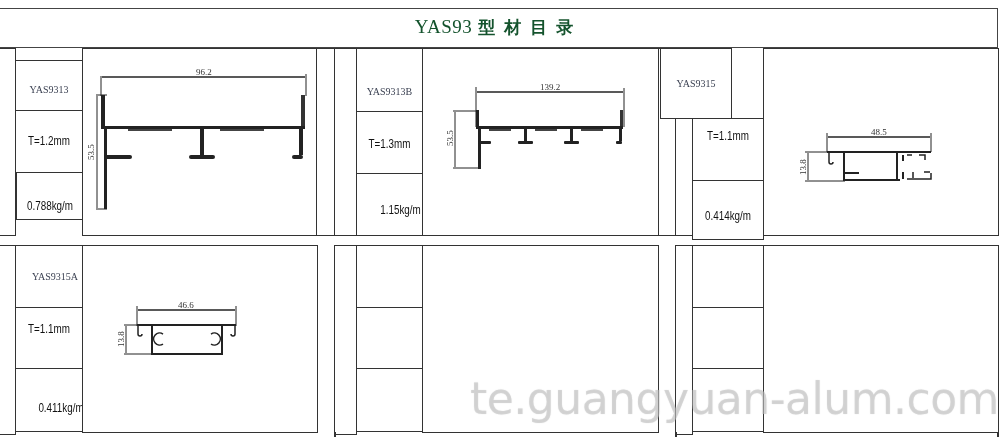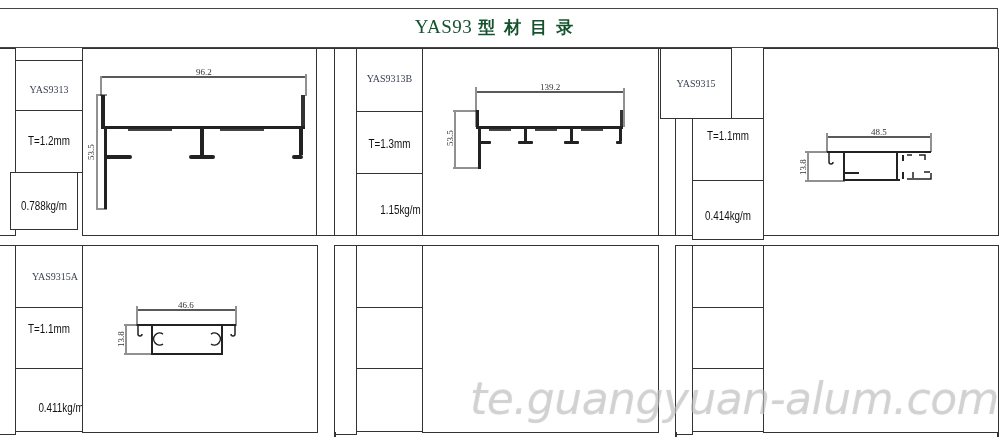--- a/index.html
+++ b/index.html
@@ -13,40 +13,40 @@
                 font-family: "Liberation Serif", serif; font-size: 19px; letter-spacing: 0.5px; color: #14532d; }
   .title-text .cn { font-family: "DejaVu Sans", sans-serif; font-weight: bold; font-size: 17px; letter-spacing: 9px; margin-left: 6px; }
   .cell { position: absolute; box-sizing: border-box; border: 1.5px solid #333; background: #fff; }
   .code { font-family: "Liberation Serif", serif; font-size: 10px; color: #3b4152; text-align: center; position: absolute; left: 0; right: 0; }
   .spec { font-family: "Liberation Sans Narrow", "Liberation Sans", sans-serif; font-size: 12px; color: #111;
           position: absolute; left: 0; right: 0; text-align: center; transform: scaleX(0.82); transform-origin: center; }
   svg.drawing { position: absolute; overflow: visible; }
   svg.drawing text { font-family: "Liberation Serif", serif; font-size: 9px; fill: #333; }
   .watermark { position: absolute; left: 470px; top: 373px; font-family: "DejaVu Sans", sans-serif; font-size: 44px;
                color: rgba(200,200,200,0.45); letter-spacing: -0.5px; white-space: nowrap;
-               text-shadow: 0 0 1px rgba(160,160,160,0.4); pointer-events: none; font-style: italic; }
+               text-shadow: 0 0 1px rgba(160,160,160,0.4); pointer-events: none; }
 </style>
 </head>
 <body>
 
 <div class="abs title-band">
   <div class="title-text">
     <span>YAS93</span><span class="cn">型材目录</span>
   </div>
 </div>
 
 <div>
   <div class="cell" style="left:-2px;top:48px;width:18px;height:188px;"></div>
   <div class="cell" style="left:15px;top:48px;width:68px;height:63px;margin-top:12px;">
     <div class="code" style="top:23px;">YAS9313</div>
   </div>
   <div class="cell" style="left:15px;top:110px;width:68px;height:63px;">
     <div class="spec" style="top:23px;">T=1.2mm</div>
   </div>
-  <div class="cell" style="left:10px;top:172px;width:68px;height:58px;">
+  <div class="cell" style="left:16px;top:172px;width:68px;height:48px;">
     <div class="spec" style="top:26px;">0.788kg/m</div>
   </div>
   <div class="cell" style="left:82px;top:48px;width:235px;height:188px;"></div>
   <svg class="drawing" style="left:0;top:0;" width="1000" height="437">
 
     <line x1="101" y1="76" x2="101" y2="96" stroke="#222" stroke-width="1"></line>
     <line x1="306" y1="74" x2="306" y2="96" stroke="#222" stroke-width="1"></line>
     <line x1="102" y1="77" x2="305" y2="77" stroke="#222" stroke-width="1.5"></line>
     <text x="196" y="75">96.2</text>
 
@@ -68,21 +68,21 @@
     <rect x="189" y="155" width="26" height="4" rx="2" fill="#222"></rect>
     <rect x="299" y="129" width="4" height="26" fill="#222"></rect>
     <rect x="292" y="155" width="11" height="4" rx="2" fill="#222"></rect>
   </svg>
 </div>
 
 <div>
   <div class="cell" style="left:316px;top:48px;width:19px;height:188px;"></div>
   <div class="cell" style="left:334px;top:48px;width:23px;height:188px;"></div>
   <div class="cell" style="left:356px;top:48px;width:67px;height:64px;">
-    <div class="code" style="top:24px;">YAS9313B</div>
+    <div class="code" style="top:37px;">YAS9313B</div>
   </div>
   <div class="cell" style="left:356px;top:111px;width:67px;height:63px;">
     <div class="spec" style="top:25px;">T=1.3mm</div>
   </div>
   <div class="cell" style="left:356px;top:173px;width:89px;height:63px;">
     <div class="spec" style="top:29px;">1.15kg/m</div>
   </div>
   <div class="cell" style="left:422px;top:48px;width:237px;height:188px;"></div>
   <svg class="drawing" style="left:0;top:0;" width="1000" height="437">
     <line x1="476" y1="87" x2="476" y2="127" stroke="#222" stroke-width="1"></line>

